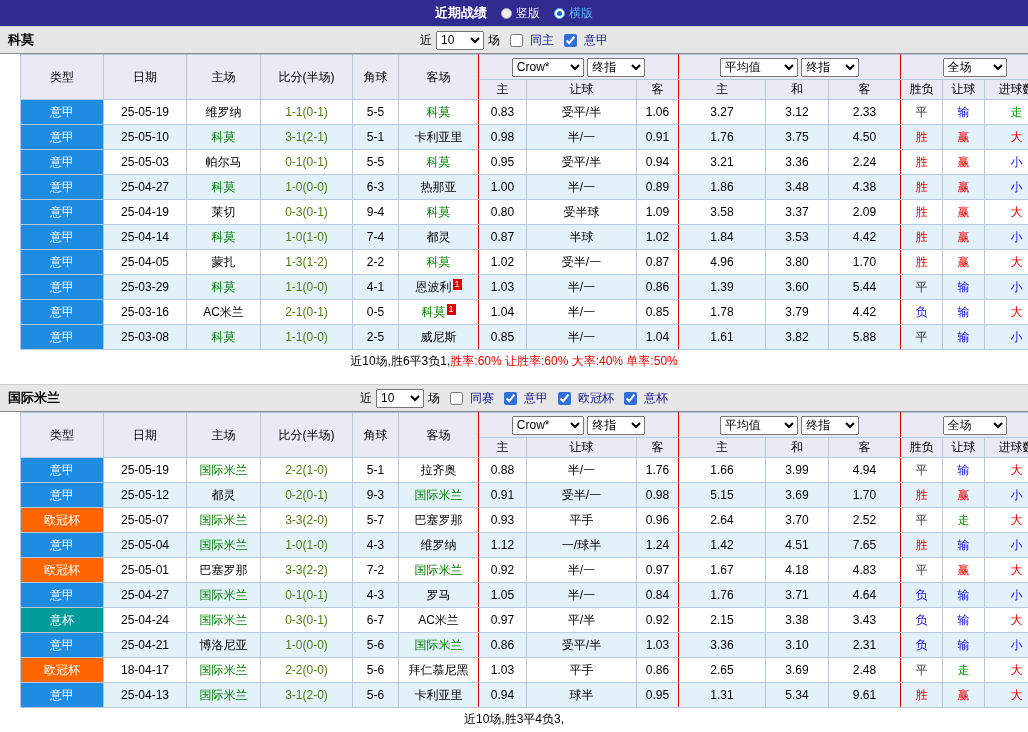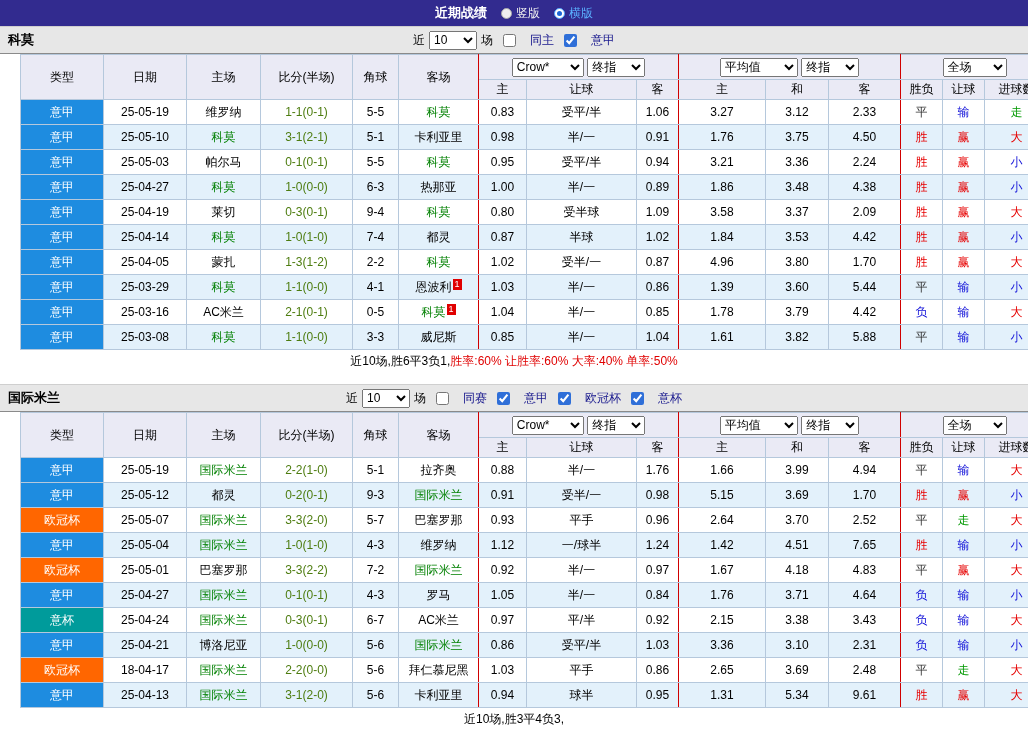--- a/index.html
+++ b/index.html
@@ -34,21 +34,21 @@
   .secbar {
     height: 28px; background: #e7e7e7;
     border-top: 1px solid #cfcfcf; border-bottom: 1px solid #8a8a8a;
     display: flex; align-items: center; position: relative; padding: 0 8px;
   }
   .secbar .team { font-weight: bold; font-size: 13px; }
   .secbar .controls {
     position: absolute; left: 50%; transform: translateX(-50%);
     display: flex; align-items: center; gap: 4px; white-space: nowrap;
   }
-  .controls .cb { display: inline-flex; align-items: center; gap: 14px; margin-left: 6px; cursor: pointer; }
+  .controls .cb { display: inline-flex; align-items: center; gap: 7px; margin-left: 6px; cursor: pointer; }
   .controls .cbl { color: #15158c; }
   select { font-size: 12px; height: 19px; font-family: inherit; vertical-align: middle; }
   .cnt { width: 48px; }
   .sel-w72 { width: 72px; } .sel-w76 { width: 78px; }
   .sel-w56 { width: 58px; } .sel-w62 { width: 64px; }
   input[type=checkbox] { width: 13px; height: 13px; accent-color: #2f6fd8; }
 
   
   table { border-collapse: collapse; table-layout: fixed; width: 1028px; margin-left: 20px; }
   th, td {
@@ -311,21 +311,21 @@
         <td class="rr">4.42</td>
         <td class="rl" style="color: rgb(16, 16, 216);">负</td>
         <td style="color: rgb(16, 16, 216);">输</td>
         <td style="color: rgb(230, 0, 0);">大</td>
       </tr>
       <tr class="alt">
         <td class="league" style="background: rgb(30, 140, 224);">意甲</td>
         <td>25-03-08</td>
         <td><span class="focus">科莫</span></td>
         <td class="score">1-1(0-0)</td>
-        <td>3-3</td>
+        <td>2-5</td>
         <td class="rr"><span>威尼斯</span></td>
         <td class="rl">0.85</td>
         <td>半/一</td>
         <td class="rr">1.04</td>
         <td class="rl">1.61</td>
         <td>3.82</td>
         <td class="rr">5.88</td>
         <td class="rl" style="color: rgb(51, 51, 51);">平</td>
         <td style="color: rgb(16, 16, 216);">输</td>
         <td style="color: rgb(16, 16, 216);">小</td>

